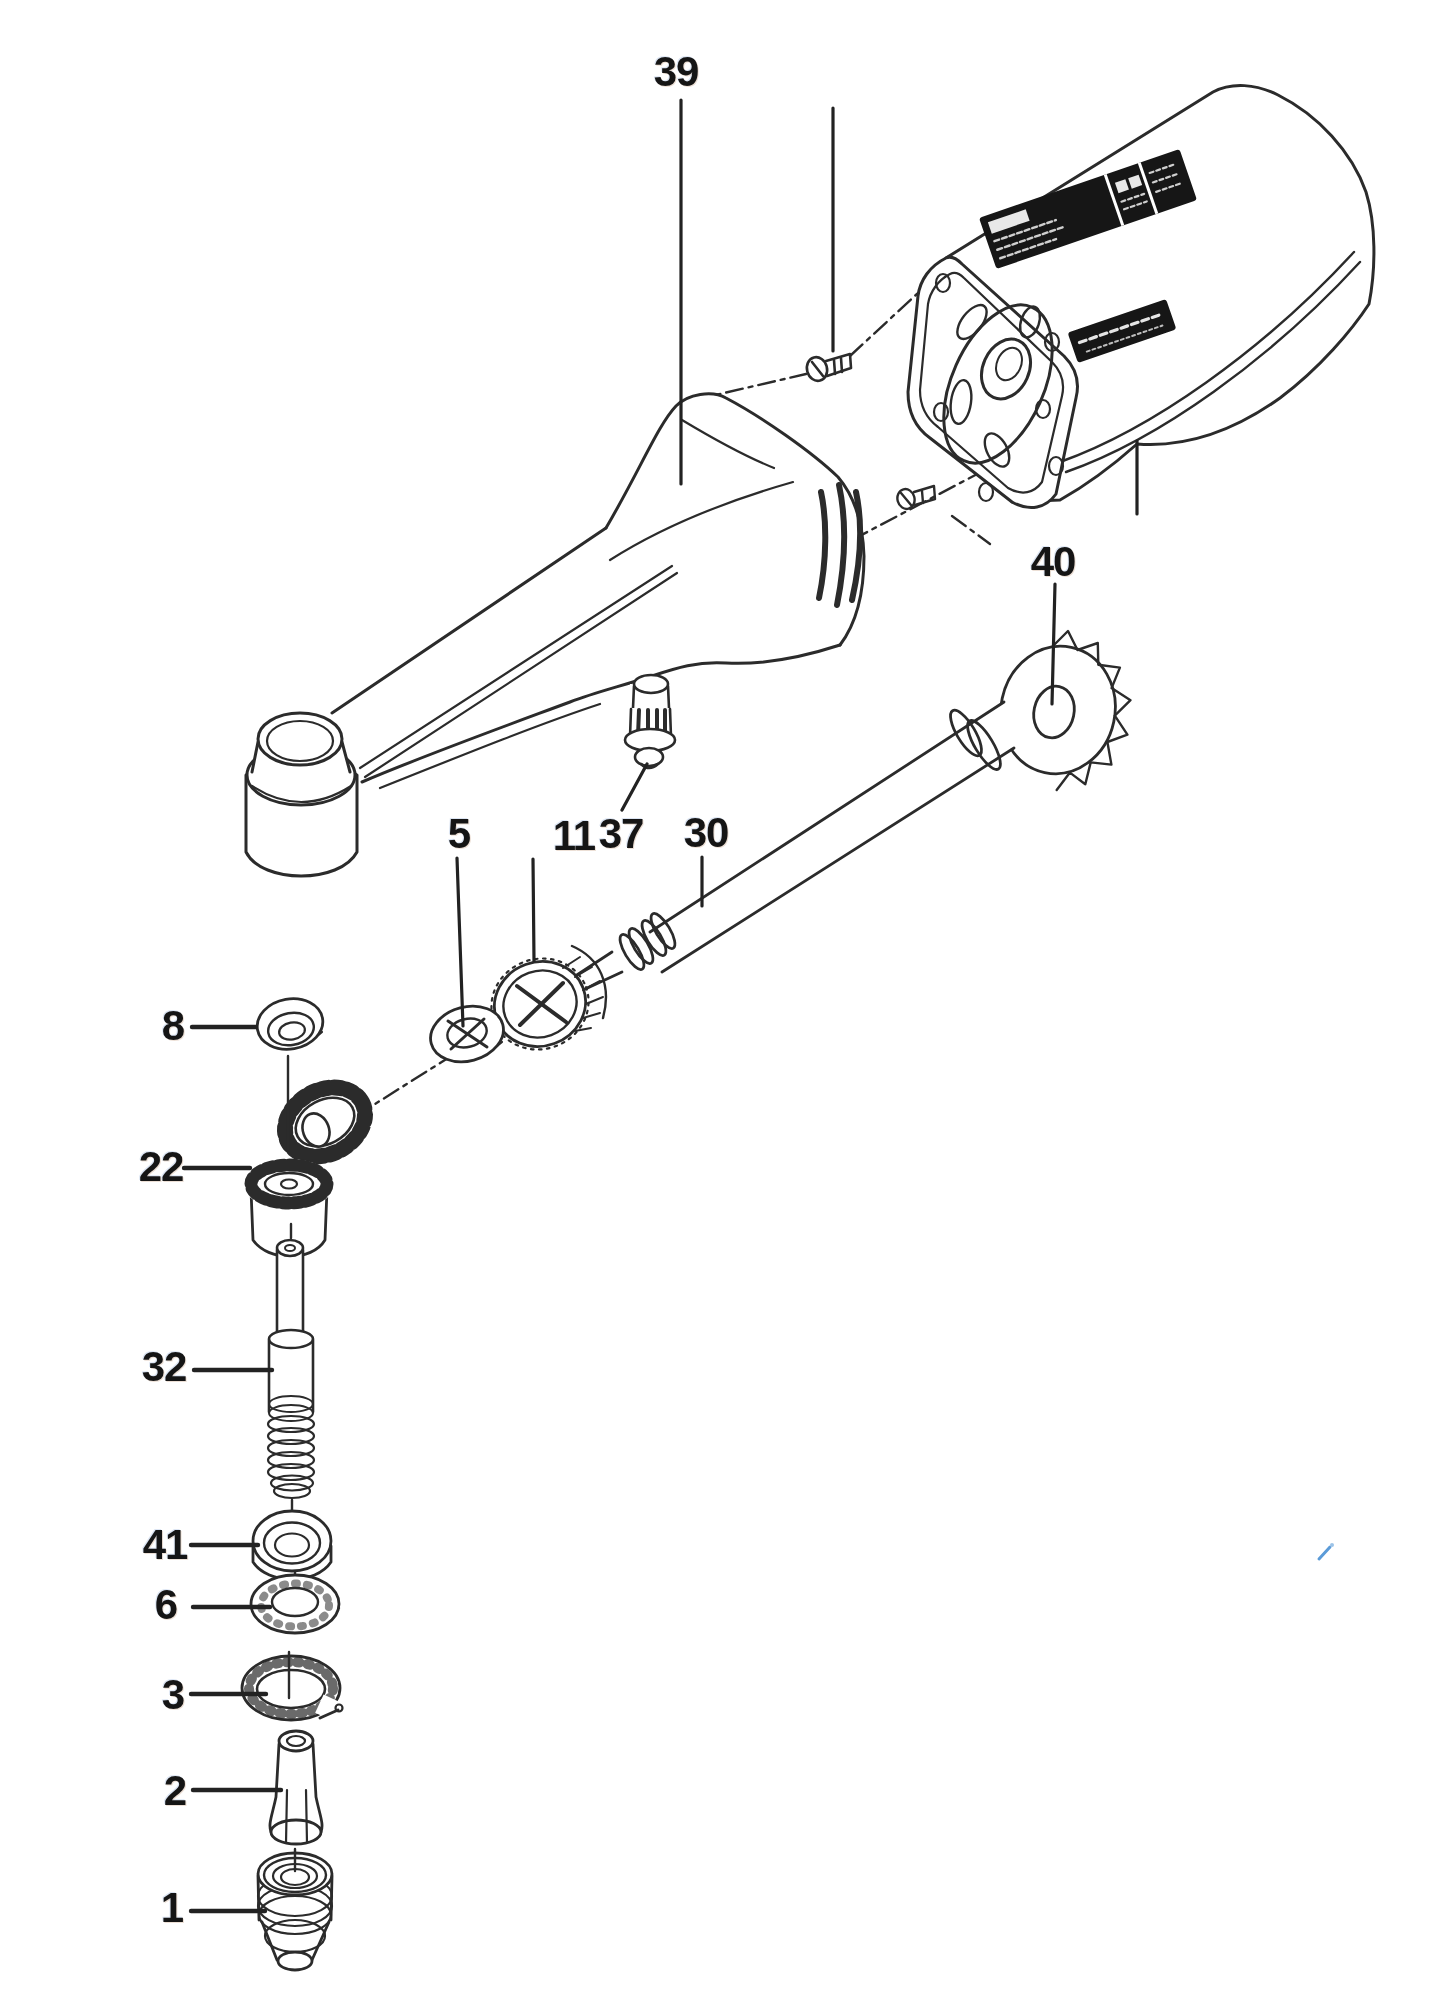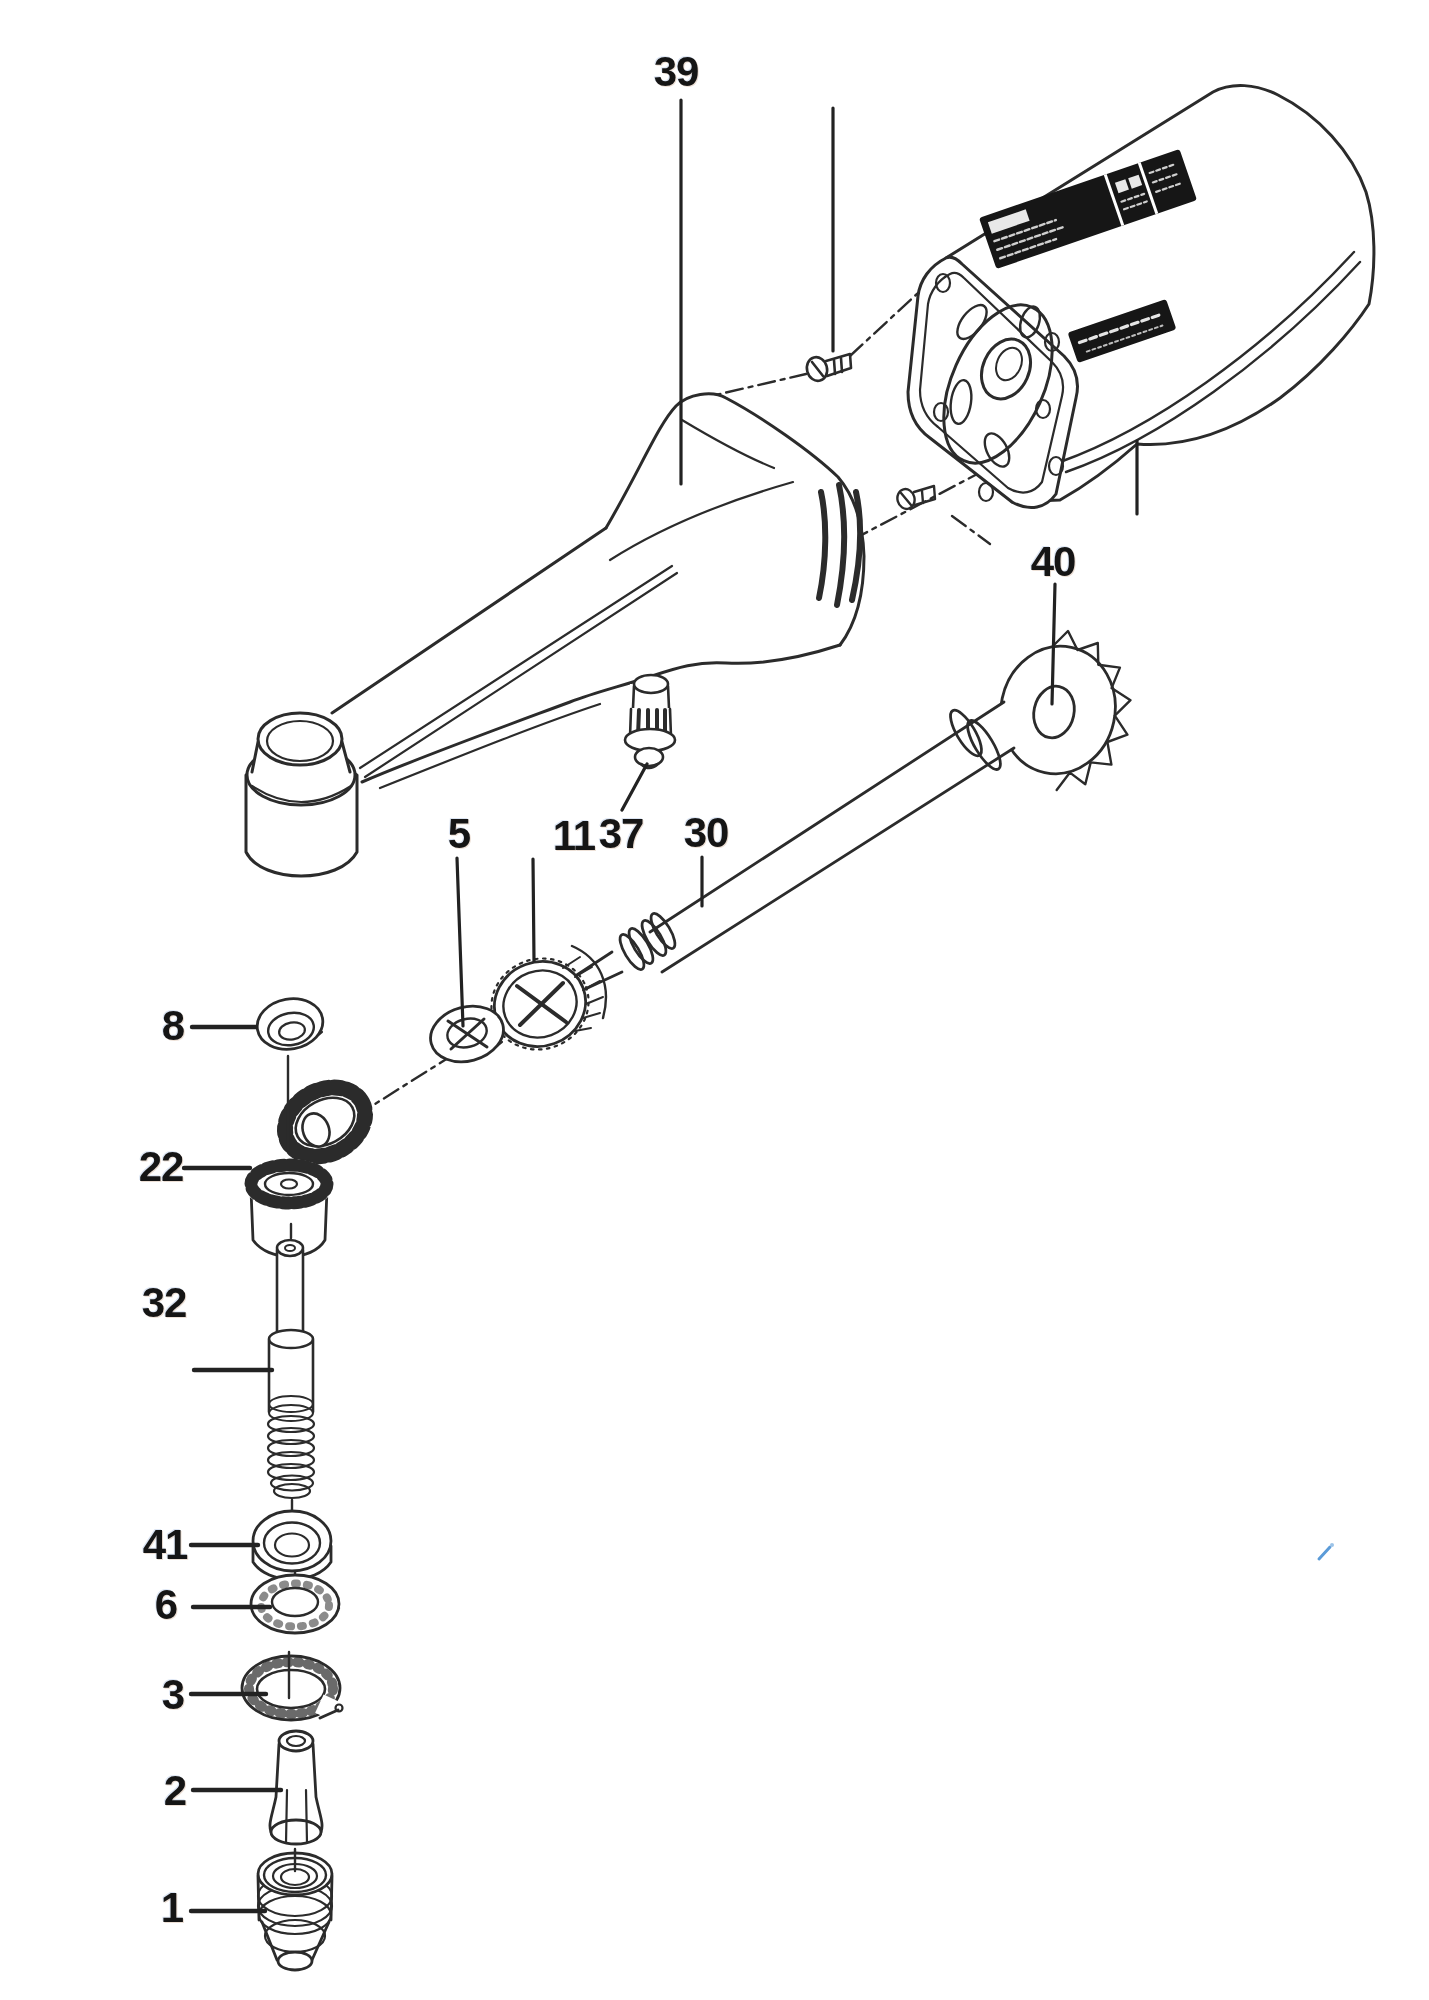--- a/index.html
+++ b/index.html
@@ -350,19 +350,19 @@
 </svg>
 
   <div class="callout" style="left:652px;top:72px;margin-left:24px;">39</div>
   <div class="callout" style="left:1053px;top:562px;">40</div>
   <div class="callout" style="left:459px;top:834px;">5</div>
   <div class="callout" style="left:534px;top:836px;margin-left:40px;">11</div>
   <div class="callout" style="left:621px;top:834px;">37</div>
   <div class="callout" style="left:706px;top:833px;">30</div>
   <div class="callout" style="left:173px;top:1026px;">8</div>
   <div class="callout" style="left:161px;top:1167px;">22</div>
-  <div class="callout" style="left:164px;top:1303px;">32</div>
+  <div class="callout" style="left:164px;top:1367px;">32</div>
   <div class="callout" style="left:165px;top:1545px;">41</div>
   <div class="callout" style="left:166px;top:1605px;">6</div>
   <div class="callout" style="left:173px;top:1695px;">3</div>
   <div class="callout" style="left:175px;top:1791px;">2</div>
   <div class="callout" style="left:172px;top:1908px;">1</div>
 </div>
 
 </body></html>

